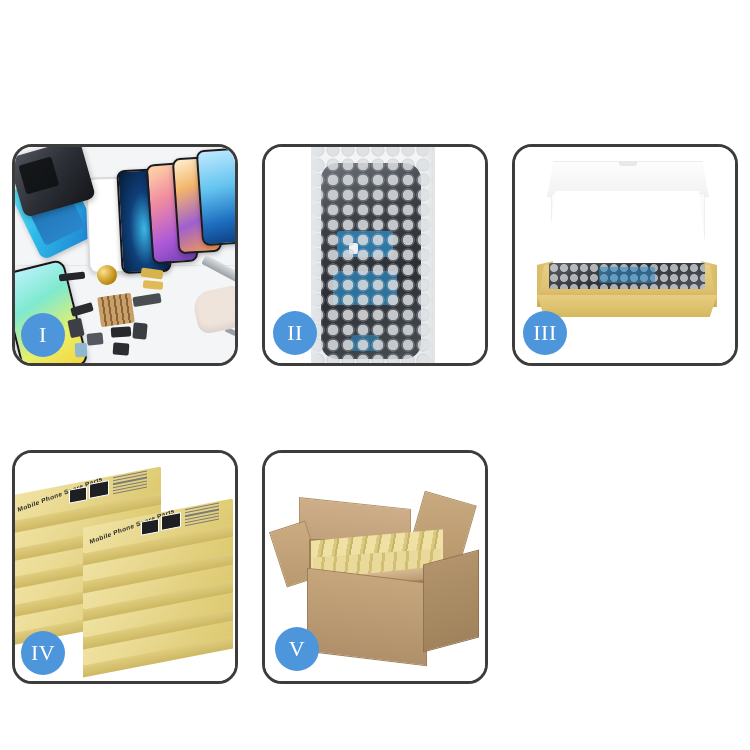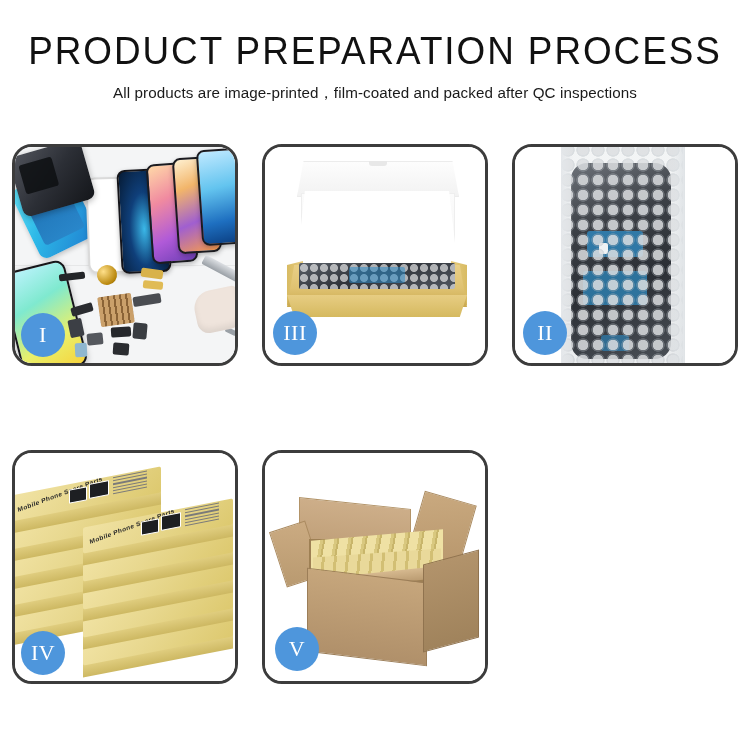--- a/index.html
+++ b/index.html
@@ -395,24 +395,20 @@
   .c6-shadow{
     position:absolute; left:22px; top:34px; width:180px; height:40px;
     background:radial-gradient(ellipse at 50% 50%, rgba(230,236,240,.9), rgba(255,255,255,0) 70%);
   }
 </style>
 </head>
 <body>
 
 <div class="page">
 
-  <div class="header">
-    <h1 class="title">PRODUCT PREPARATION PROCESS</h1>
-    <p class="subtitle">All products are image-printed，film-coated and packed after QC inspections</p>
-  </div>
 
   <div class="grid">
 
     <div class="panel panel-1">
       <div class="photo">
         <div class="p1-bg"></div>
         <div class="p1-splitline"></div>
         <div class="ph ph-back"></div>
         <div class="ph ph-glass"></div>
         <div class="ph ph-a"></div>
@@ -435,54 +431,54 @@
         <div class="pt pt-10"></div>
         <div class="pt pt-11"></div>
         <div class="pt pt-12"></div>
         <div class="pt pt-13"></div>
         <div class="tweezer"></div>
         <div class="hand"></div>
       </div>
       <div class="badge">I</div>
     </div>
 
+    <div class="panel panel-2">
+      <div class="photo">
+        <div class="p2-bg"></div>
+        <div class="bw-sheet"></div>
+        <div class="bw-item"></div>
+        <div class="bw-blue1"></div>
+        <div class="bw-blue2"></div>
+        <div class="bw-blue3"></div>
+        <div class="bw-white"></div>
+        <div class="bubbles"></div>
+        <div class="bubbles-2"></div>
+        <div class="bw-edge-l"></div>
+        <div class="bw-edge-r"></div>
+      </div>
+      <div class="badge">II</div>
+    </div>
+
     <div class="panel panel-3">
       <div class="photo">
         <div class="p3-bg"></div>
         <div class="m-lid"></div>
         <div class="m-lid-notch"></div>
         <div class="m-back"></div>
         <div class="m-inner"></div>
         <div class="m-sideflap-l"></div>
         <div class="m-sideflap-r"></div>
         <div class="m-tray"></div>
         <div class="m-content"></div>
         <div class="m-content-blue"></div>
         <div class="m-tray-front"></div>
       </div>
       <div class="badge">III</div>
     </div>
 
-    <div class="panel panel-2">
-      <div class="photo">
-        <div class="p2-bg"></div>
-        <div class="bw-sheet"></div>
-        <div class="bw-item"></div>
-        <div class="bw-blue1"></div>
-        <div class="bw-blue2"></div>
-        <div class="bw-blue3"></div>
-        <div class="bw-white"></div>
-        <div class="bubbles"></div>
-        <div class="bubbles-2"></div>
-        <div class="bw-edge-l"></div>
-        <div class="bw-edge-r"></div>
-      </div>
-      <div class="badge">II</div>
-    </div>
-
     <div class="panel panel-4">
       <div class="photo">
         <div class="p4-bg"></div>
         <div class="stackwrap">
 
           <div class="sbox" style="left:4px; top:128px;">
             <div class="front"></div>
               <div class="top"></div>
           </div>
           <div class="sbox" style="left:4px; top:100px;">

